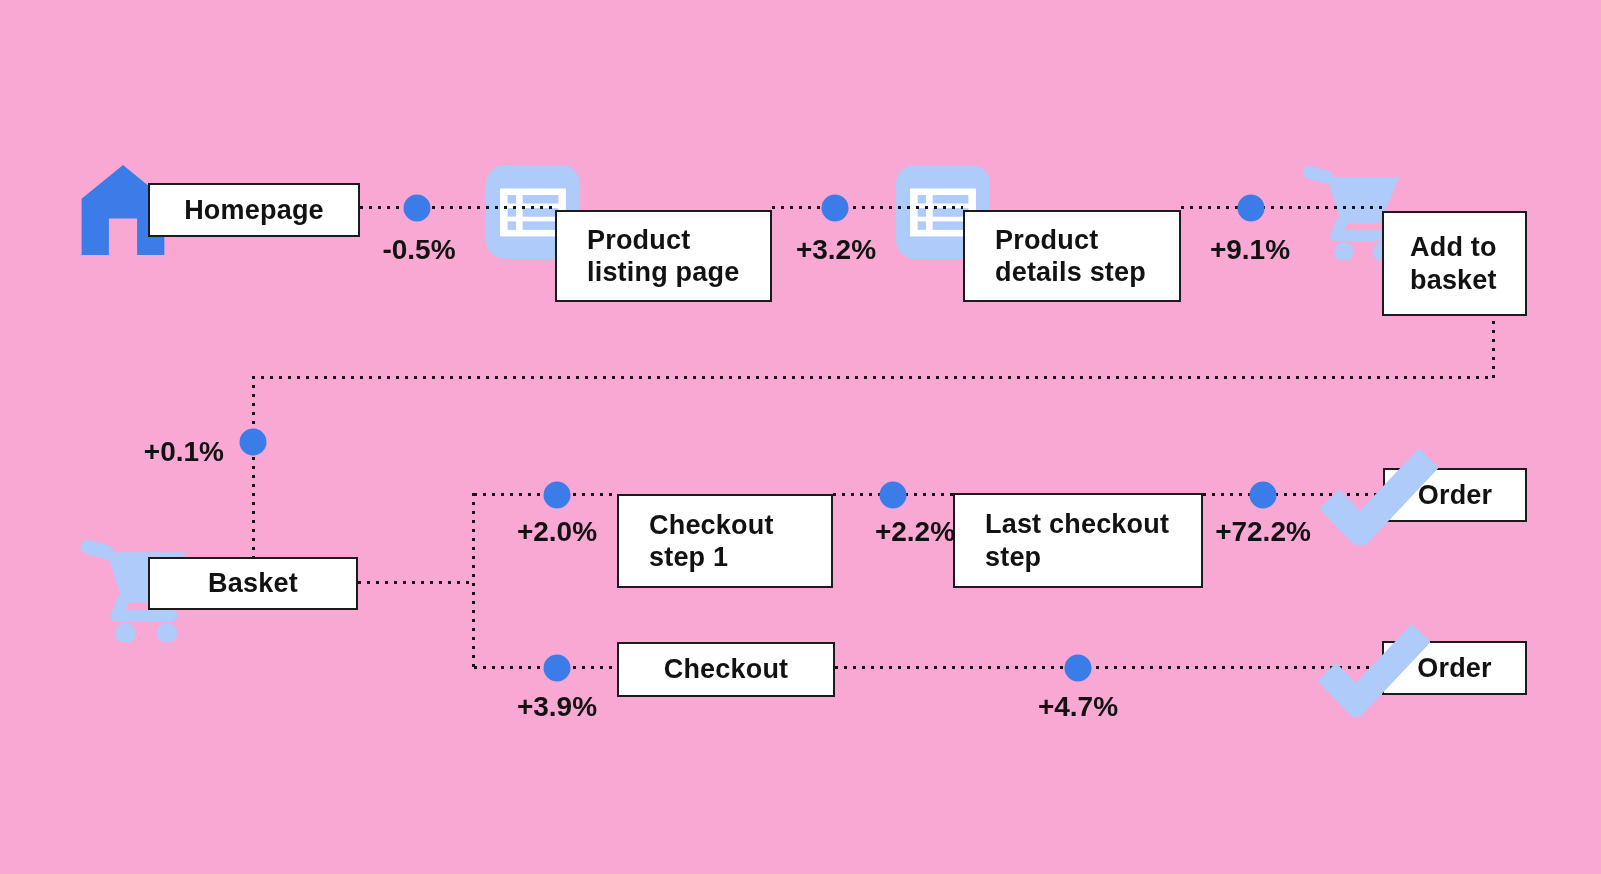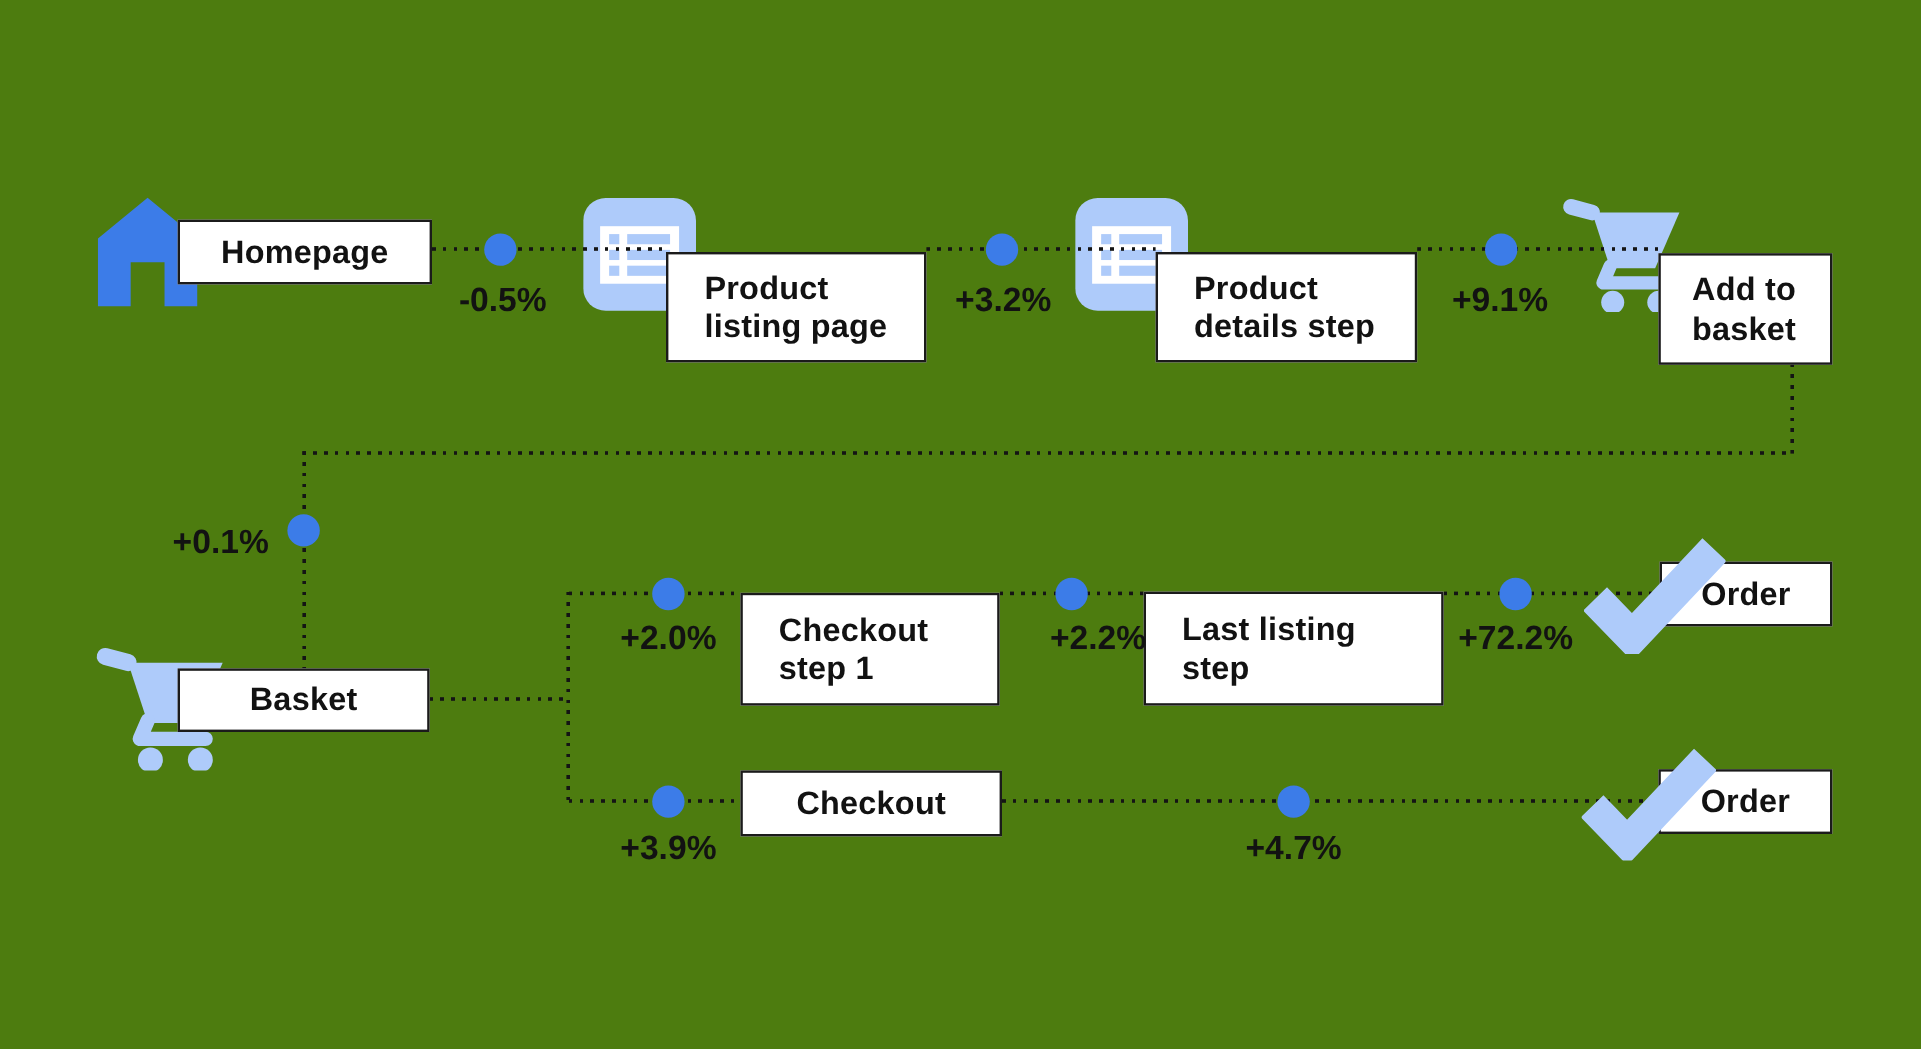--- a/index.html
+++ b/index.html
@@ -4,21 +4,21 @@
 <style>
   :root{
     --accent:#3C7CE8;
     --icon-light:#AECBFA;
     --line:#141414;
     --ink:#121212;
   }
   *{box-sizing:border-box;}
   body{margin:0;background:#ffffff;}
   #canvas{
-    position:relative;width:1601px;height:874px;background:#4d7c0f;overflow:hidden;
+    position:relative;width:1601px;height:874px;background:#f9a8d4;overflow:hidden;
     font-family:"Liberation Sans",sans-serif;color:var(--ink);padding-left:16px;
   }
   .hline{position:absolute;height:3px;z-index:3;
     background-image:repeating-linear-gradient(to right,var(--line) 0 3px,transparent 3px 9px);}
   .vline{position:absolute;width:3px;z-index:3;
     background-image:repeating-linear-gradient(to bottom,var(--line) 0 3px,transparent 3px 9px);}
   .icon{position:absolute;z-index:2;}
   .icon.over{z-index:6;}
   .node-box{position:absolute;z-index:4;background:#ffffff;border:2px solid #1b1b1b;
     display:flex;align-items:center;font-weight:700;font-size:27px;line-height:1.2;
@@ -111,41 +111,41 @@
     </span>
   </div>
 
   <div class="node-box leftpad" style="left:963px;top:164px;width:218px;height:92px;">
     <span>
       <span>Product</span><br>
       <span>details step</span>
     </span>
   </div>
 
-  <div class="node-box leftpad" style="left:1382px;top:165px;width:145px;height:93px;padding-left:26px;">
+  <div class="node-box leftpad" style="left:1382px;top:165px;width:145px;height:105px;padding-left:26px;">
     <span>
       <span>Add to</span><br>
       <span>basket</span>
     </span>
   </div>
 
   <div class="node-box center" style="left:148px;top:557px;width:210px;height:53px;">
     <span>Basket</span>
   </div>
 
   <div class="node-box leftpad" style="left:617px;top:448px;width:216px;height:94px;">
     <span>
       <span>Checkout</span><br>
       <span>step 1</span>
     </span>
   </div>
 
   <div class="node-box leftpad" style="left:953px;top:447px;width:250px;height:95px;">
     <span>
-      <span>Last listing</span><br>
+      <span>Last checkout</span><br>
       <span>step</span>
     </span>
   </div>
 
   <div class="node-box center" style="left:1383px;top:468px;width:144px;height:54px;">
     <span>Order</span>
   </div>
 
   <div class="node-box center" style="left:617px;top:642px;width:218px;height:55px;">
     <span>Checkout</span>

